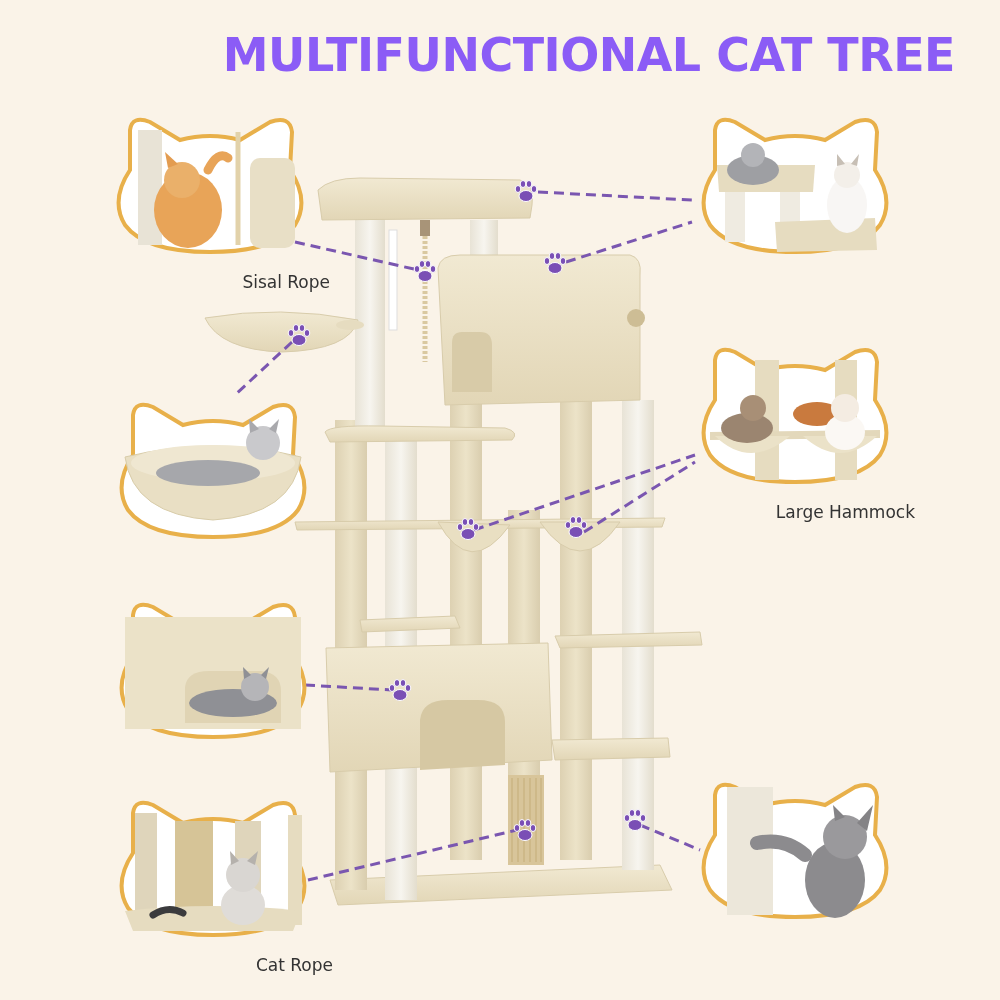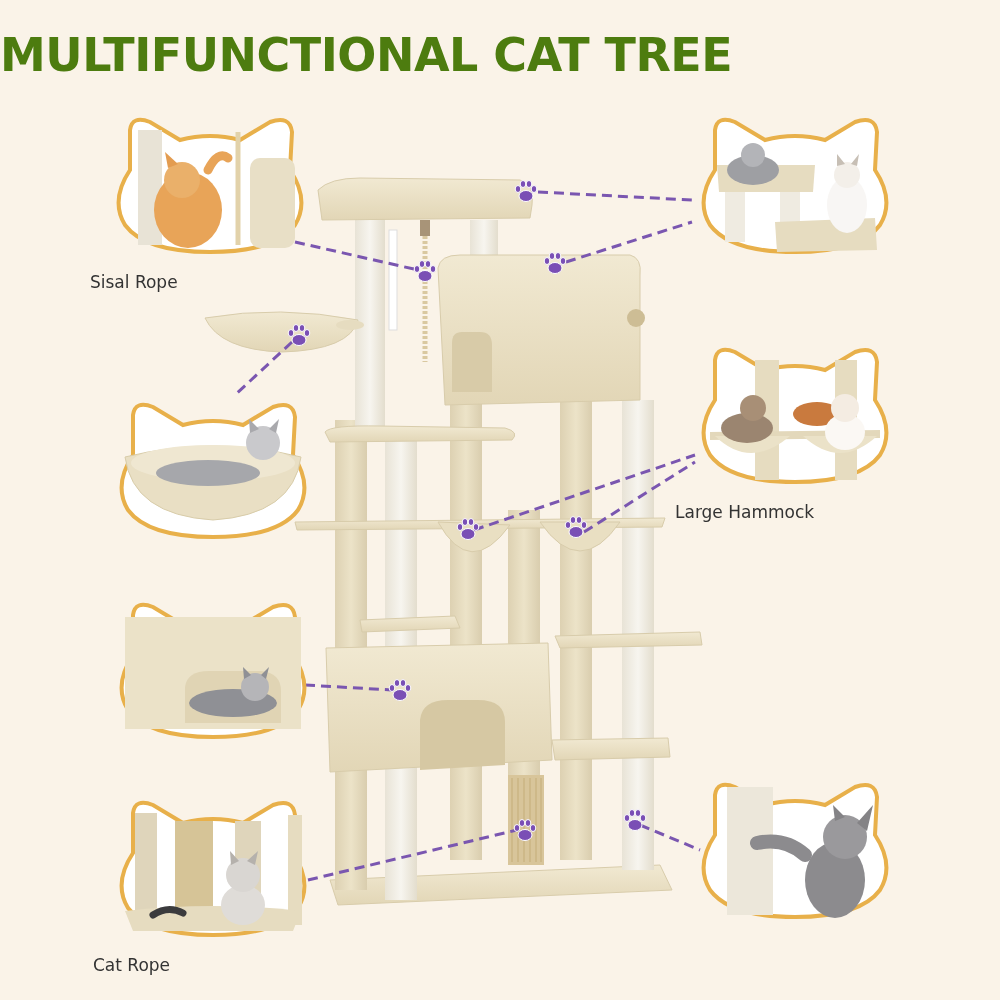--- a/index.html
+++ b/index.html
@@ -1,20 +1,20 @@
 <!DOCTYPE html>
 <html><head>
 <meta charset="utf-8">
 <style>
   html, body { margin:0; padding:0; }
   body { width:1000px; height:1000px; background:#faf3e8; position:relative; overflow:hidden; font-family:"DejaVu Sans", sans-serif; }
-  .title { position:absolute; left:0; top:28px; width:955px; text-align:left; font-family:"DejaVu Sans", sans-serif; font-weight:bold; font-size:46px; letter-spacing:-0.5px; color:#4d7c0f; }
+  .title { position:absolute; left:0; top:28px; width:955px; text-align:right; font-family:"DejaVu Sans", sans-serif; font-weight:bold; font-size:46px; letter-spacing:-0.5px; color:#8b5cf6; }
   .feature { position:absolute; width:200px; }
   .feature svg.frame { display:block; }
-  .feature .label { position:absolute; left:-20px; width:240px; text-align:left; font-size:17px; color:#333; }
+  .feature .label { position:absolute; left:-20px; width:240px; text-align:right; font-size:17px; color:#333; }
   svg.overlay { position:absolute; left:0; top:0; }
   .paw { position:absolute; width:26px; height:26px; }
 </style>
 </head>
 <body>
 
 <div class="title">MULTIFUNCTIONAL CAT TREE</div>
 
 <svg class="overlay" width="1000" height="1000" viewBox="0 0 1000 1000">
   <defs>

